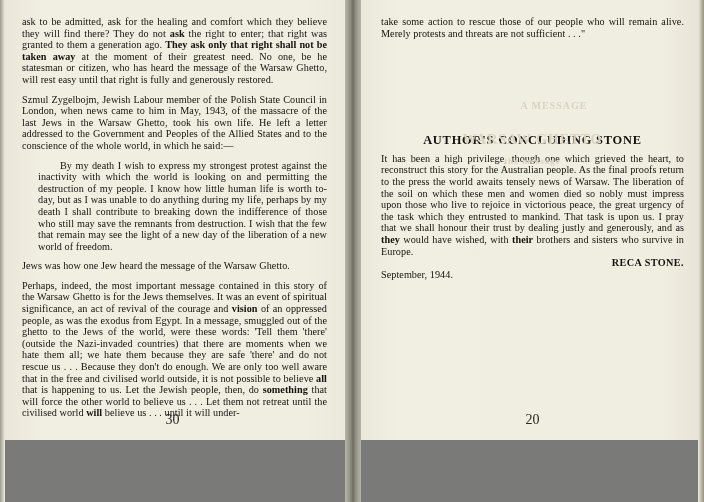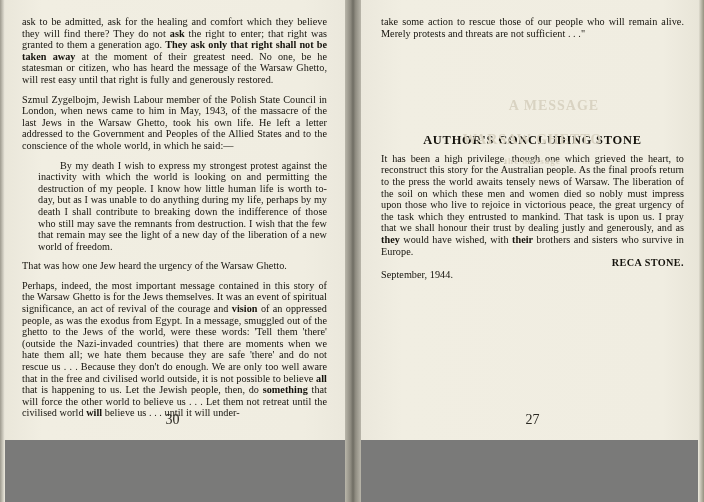--- a/index.html
+++ b/index.html
@@ -105,21 +105,21 @@
     position: absolute;
     left: 0;
     right: 0;
     text-align: center;
     color: #d9d3c2;
     font-weight: bold;
     letter-spacing: 1px;
     pointer-events: none;
     user-select: none;
   }
-  .ghost-1 { top: 100px; font-size: 14px; margin-left: 43px; }
+  .ghost-1 { top: 100px; font-size: 10px; margin-left: 43px; }
   .ghost-2 { top: 116px; font-size: 10.5px; }
   .ghost-3 { top: 134px; font-size: 14px; }
   .ghost-4 { top: 156px; font-size: 9px; }
   .edge-left {
     position: absolute;
     top: 0; left: 0; width: 5px; height: 502px;
     background: linear-gradient(to right, #9d9a8e, #efece0);
   }
   .edge-right {
     position: absolute;
@@ -131,21 +131,21 @@
 <body>
 
 <div class="book">
 
   <div class="page page-left">
     <div class="edge-left"></div>
     <div class="col">
       <p id="l-p1"><span>ask to be admitted, ask for the healing and comfort which they believe they will find there?  They do not </span><span class="bold">ask</span><span> the right to enter; that right was granted to them a generation ago.  </span><span class="bold">They ask only that right shall not be taken away</span><span> at the moment of their greatest need.  No one, be he statesman or citizen, who has heard the message of the Warsaw Ghetto, will rest easy until that right is fully and generously restored.</span></p>
       <p class="p-indent p-gap" id="l-p2"><span>Szmul Zygelbojm, Jewish Labour member of the Polish State Council in London, when news came to him in May, 1943, of the massacre of the last Jews in the Warsaw Ghetto, took his own life.  He left a letter addressed to the Government and Peoples of the Allied States and to the conscience of the whole world, in which he said:—</span></p>
       <div class="blockquote" id="l-quote"><span>By my death I wish to express my strongest protest against the inactivity with which the world is looking on and permitting the destruction of my people.  I know how little human life is worth to-day, but as I was unable to do anything during my life, perhaps by my death I shall contribute to breaking down the indifference of those who still may save the remnants from destruction.  I wish that the few that remain may see the light of a new day of the liberation of a new world of freedom.</span></div>
-      <p class="p-indent p-gap" id="l-p3"><span>That was how one Jew heard the urgency of the Warsaw Ghetto.</span></p>
+      <p class="p-indent p-gap" id="l-p3"><span>Jews was how one Jew heard the message of the Warsaw Ghetto.</span></p>
       <p class="p-indent p-gap" id="l-p4"><span>Perhaps, indeed, the most important message contained in this story of the Warsaw Ghetto is for the Jews themselves. It was an event of spiritual significance, an act of revival of the courage and </span><span class="bold">vision</span><span> of an oppressed people, as was the exodus from Egypt. In a message, smuggled out of the ghetto to the Jews of the world, were these words: 'Tell them 'there' (outside the Nazi-invaded countries) that there are moments when we hate them all; we hate them because they are safe 'there' and do not rescue us . . . Because they don't do enough.  We are only too well aware that in the free and civilised world outside, it is not possible to believe </span><span class="bold">all</span><span> that is happening to us.  Let the Jewish people, then, do </span><span class="bold">something</span><span> that will force the other world to believe us . . . Let them not retreat until the civilised world </span><span class="bold">will</span><span> believe us . . . until it will under-</span></p>
     </div>
     <div class="folio">30</div>
   </div>
 
   <div class="gutter"></div>
 
   <div class="page page-right">
     <div class="edge-right"></div>
     <div class="col">
@@ -158,16 +158,16 @@
       <div class="heading-wrap" style="margin-top:96px;">
         <div class="heading">AUTHOR'S CONCLUDING STONE</div>
       </div>
 
       <p class="p-indent" id="r-p1"><span>It has been a high privilege, though one which grieved the heart, to reconstruct this story for the Australian people.  As the final proofs return to the press the world awaits tensely news of Warsaw.  The liberation of the soil on which these men and women died so nobly must impress upon those who live to rejoice in victorious peace, the great urgency of the task which they entrusted to mankind.  That task is upon us.  I pray that we shall honour their trust by dealing justly and generously, and as </span><span class="bold">they</span><span> would have wished, with </span><span class="bold">their</span><span> brothers and sisters who survive in Europe.</span></p>
 
       <div class="signature">RECA STONE.</div>
 
       <div>September, 1944.</div>
     </div>
-    <div class="folio">27</div>
+    <div class="folio">20</div>
   </div>
 
 </div>
 
 </body></html>

